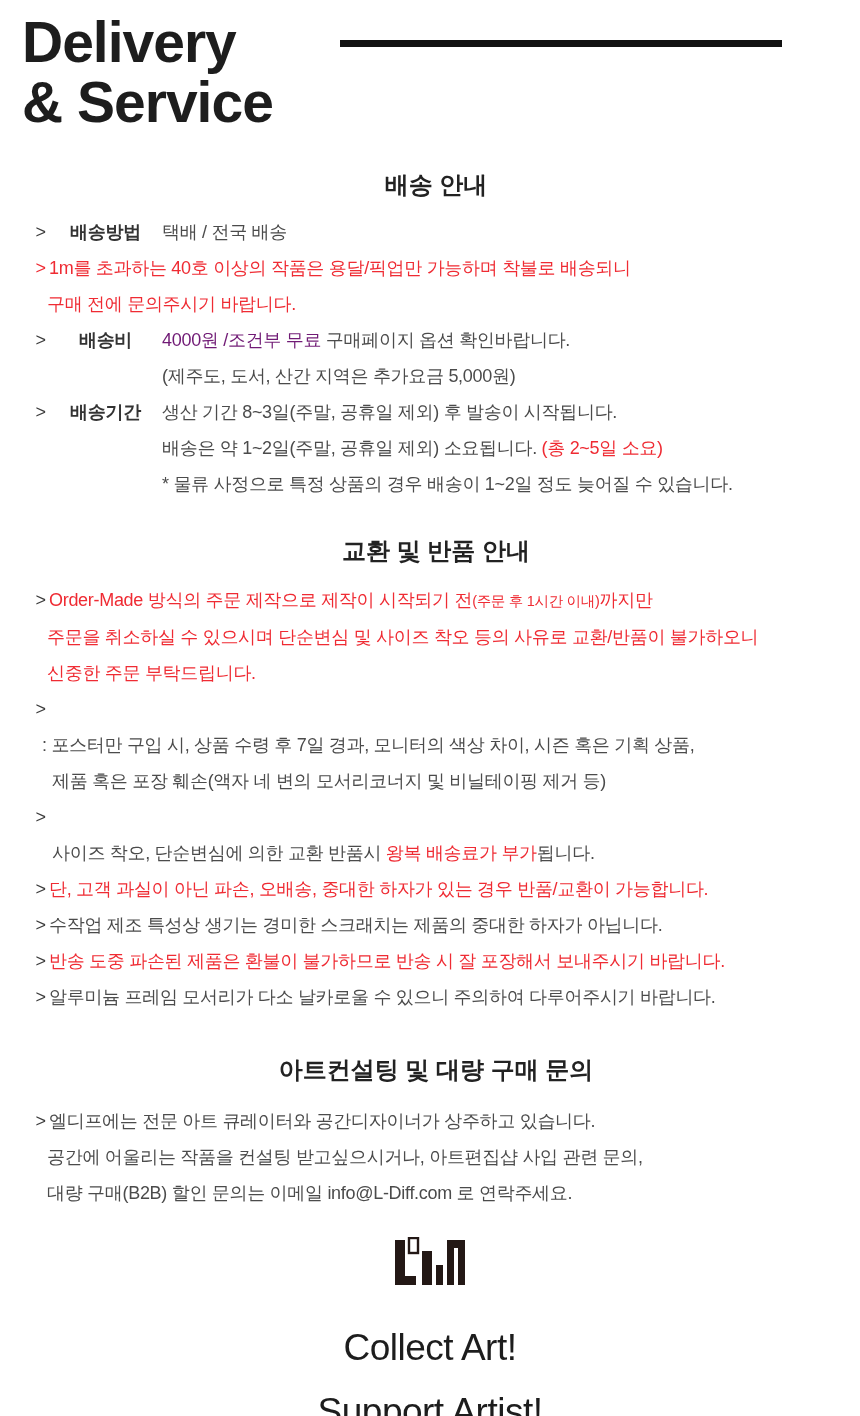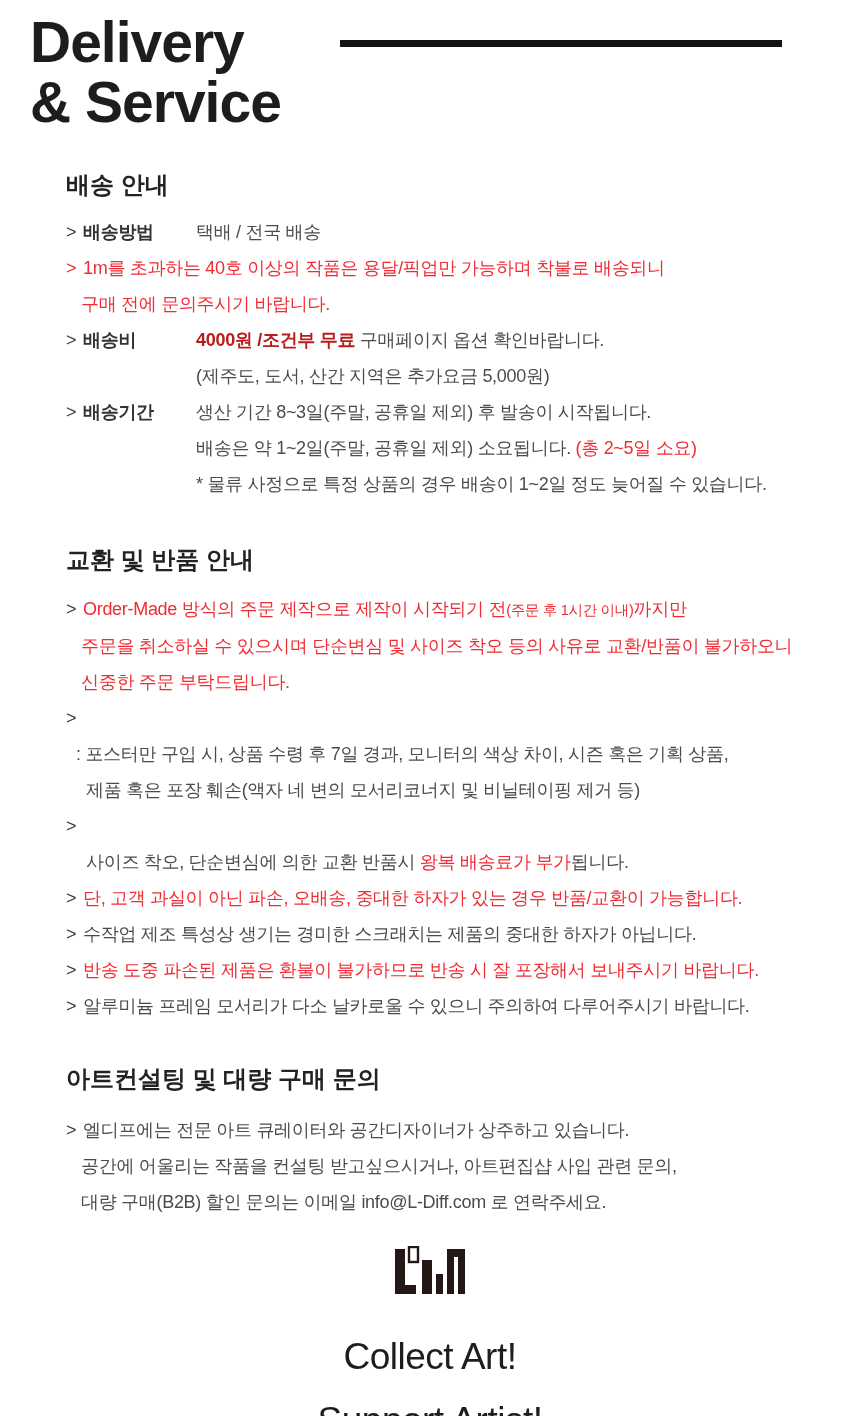--- a/index.html
+++ b/index.html
@@ -4,47 +4,47 @@
 <style>
   html,body{margin:0;padding:0;}
   body{
     width:860px;height:1416px;background:#ffffff;overflow:hidden;
     font-family:"Liberation Sans","DejaVu Sans",sans-serif;
     -webkit-font-smoothing:antialiased;
   }
   .page{position:relative;width:860px;height:1416px;box-sizing:border-box;padding:12px 0 0 0;}
 
   
-  .title-block{padding-left:22px;line-height:60px;margin-left:8px;}
+  .title-block{padding-left:22px;line-height:60px;}
   .title-line{display:block;font-size:57px;font-weight:700;color:#1d1d1d;letter-spacing:-1px;}
   .title-rule{position:absolute;top:40px;left:340px;width:442px;height:7px;background:#121212;}
 
   
-  .section{padding-left:66px;padding-right:20px;}
+  .section{padding-left:32px;padding-right:20px;text-align:center;}
   .section-heading{font-size:24px;font-weight:700;color:#222222;line-height:30px;margin:0;}
   .sec1{margin-top:38px;}
   .sec1 .section-heading{margin-bottom:14px;}
-  .sec2{margin-top:43px;}
+  .sec2{margin-top:34px;}
   .sec2 .section-heading{margin-bottom:16px;}
   .sec3{margin-top:40px;}
   .sec3 .section-heading{margin-bottom:18px;}
 
   .row{
     display:flex;align-items:baseline;white-space:nowrap;
     font-size:18px;line-height:36px;color:#4b4b4b;letter-spacing:-0.3px;
   }
   .bullet{flex:none;width:17px;color:#3c3c3c;}
   .bullet.red{color:#ef2b33;}
   .label{flex:none;width:113px;font-weight:700;color:#333333;}
   .indent-cont{padding-left:15px;}   
   .indent-colon{padding-left:10px;}  
   .indent-sub{padding-left:20px;}    
   .indent-value{padding-left:130px;} 
   .red-text{color:#ef2b33;}
-  .bold-seg{font-weight:700;color:#b91c1c;}
+  .bold-seg{font-weight:400;color:#701a75;}
   .small-seg{font-size:14.5px;}
 
   
   .footer{margin-top:26px;text-align:center;}
   .logo-wrap{display:inline-block;height:48px;}
   .slogan{margin-top:34px;text-align:center;font-size:37px;line-height:50px;color:#1d1d1d;letter-spacing:-0.5px;}
   .slogan span{display:block;margin-top:14px;}
 </style>
 </head>
 <body>

